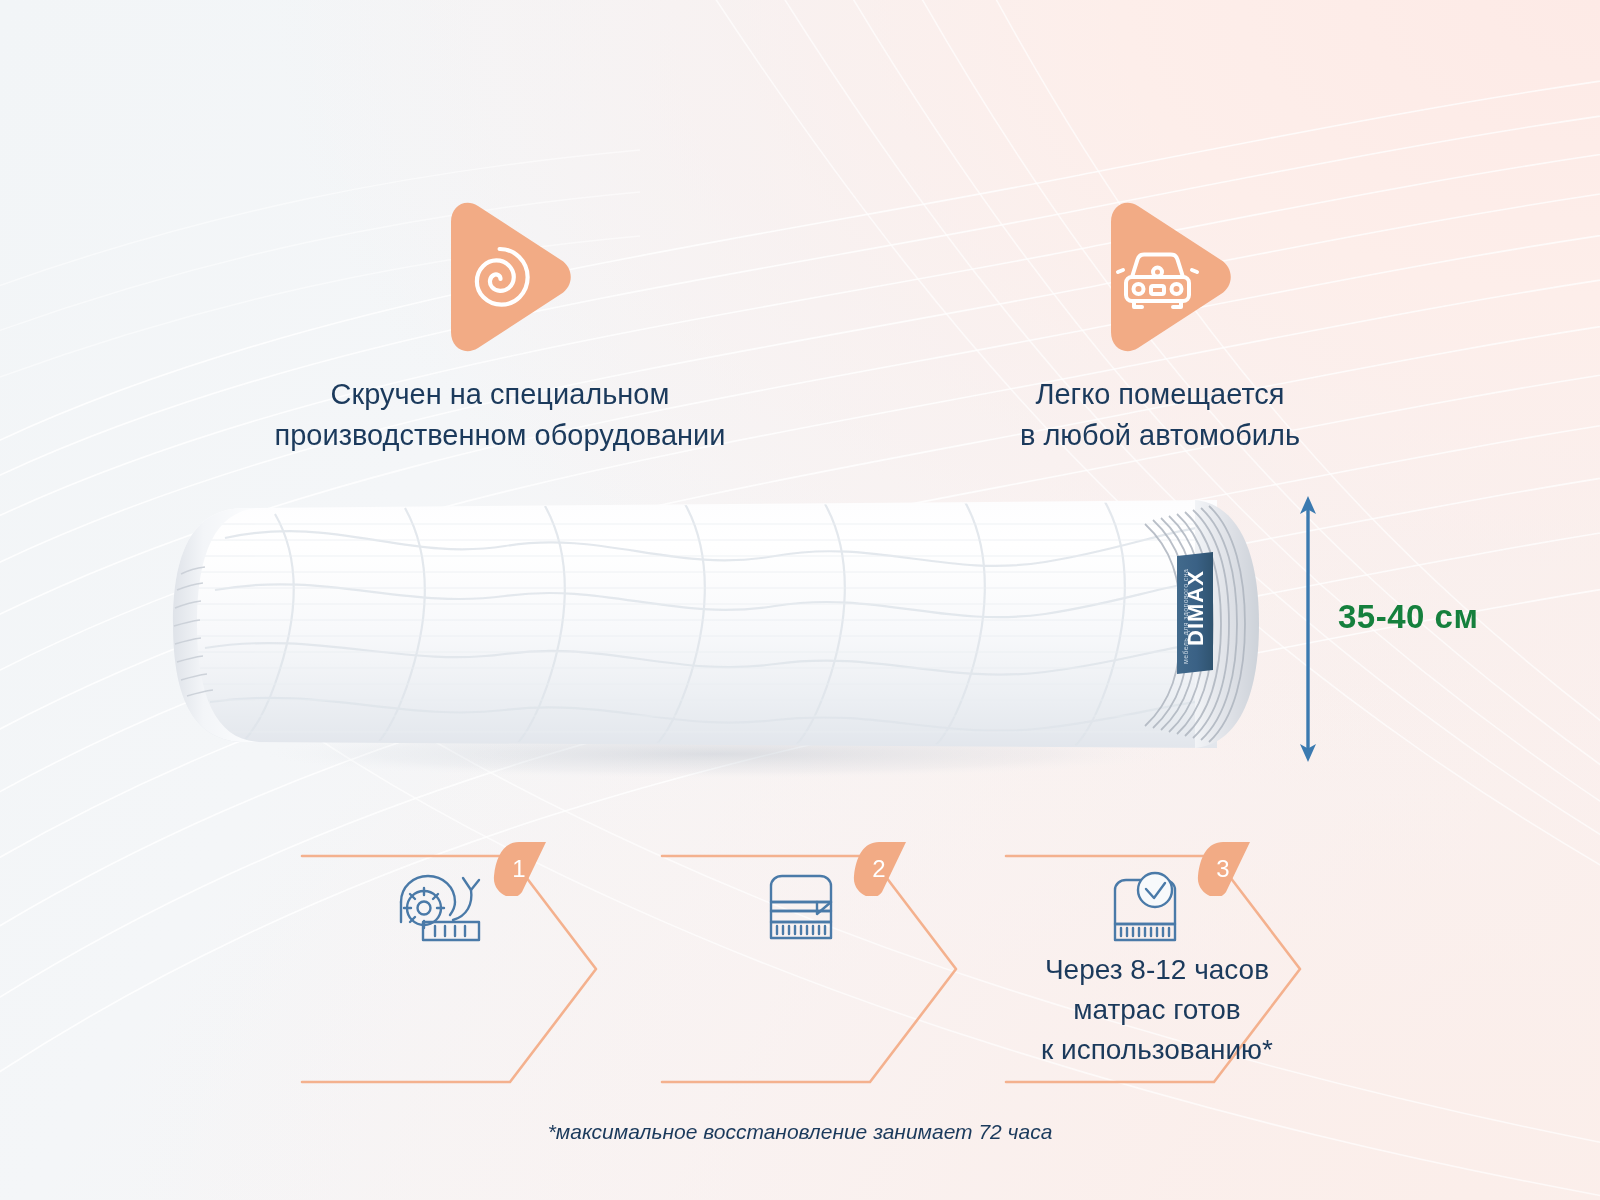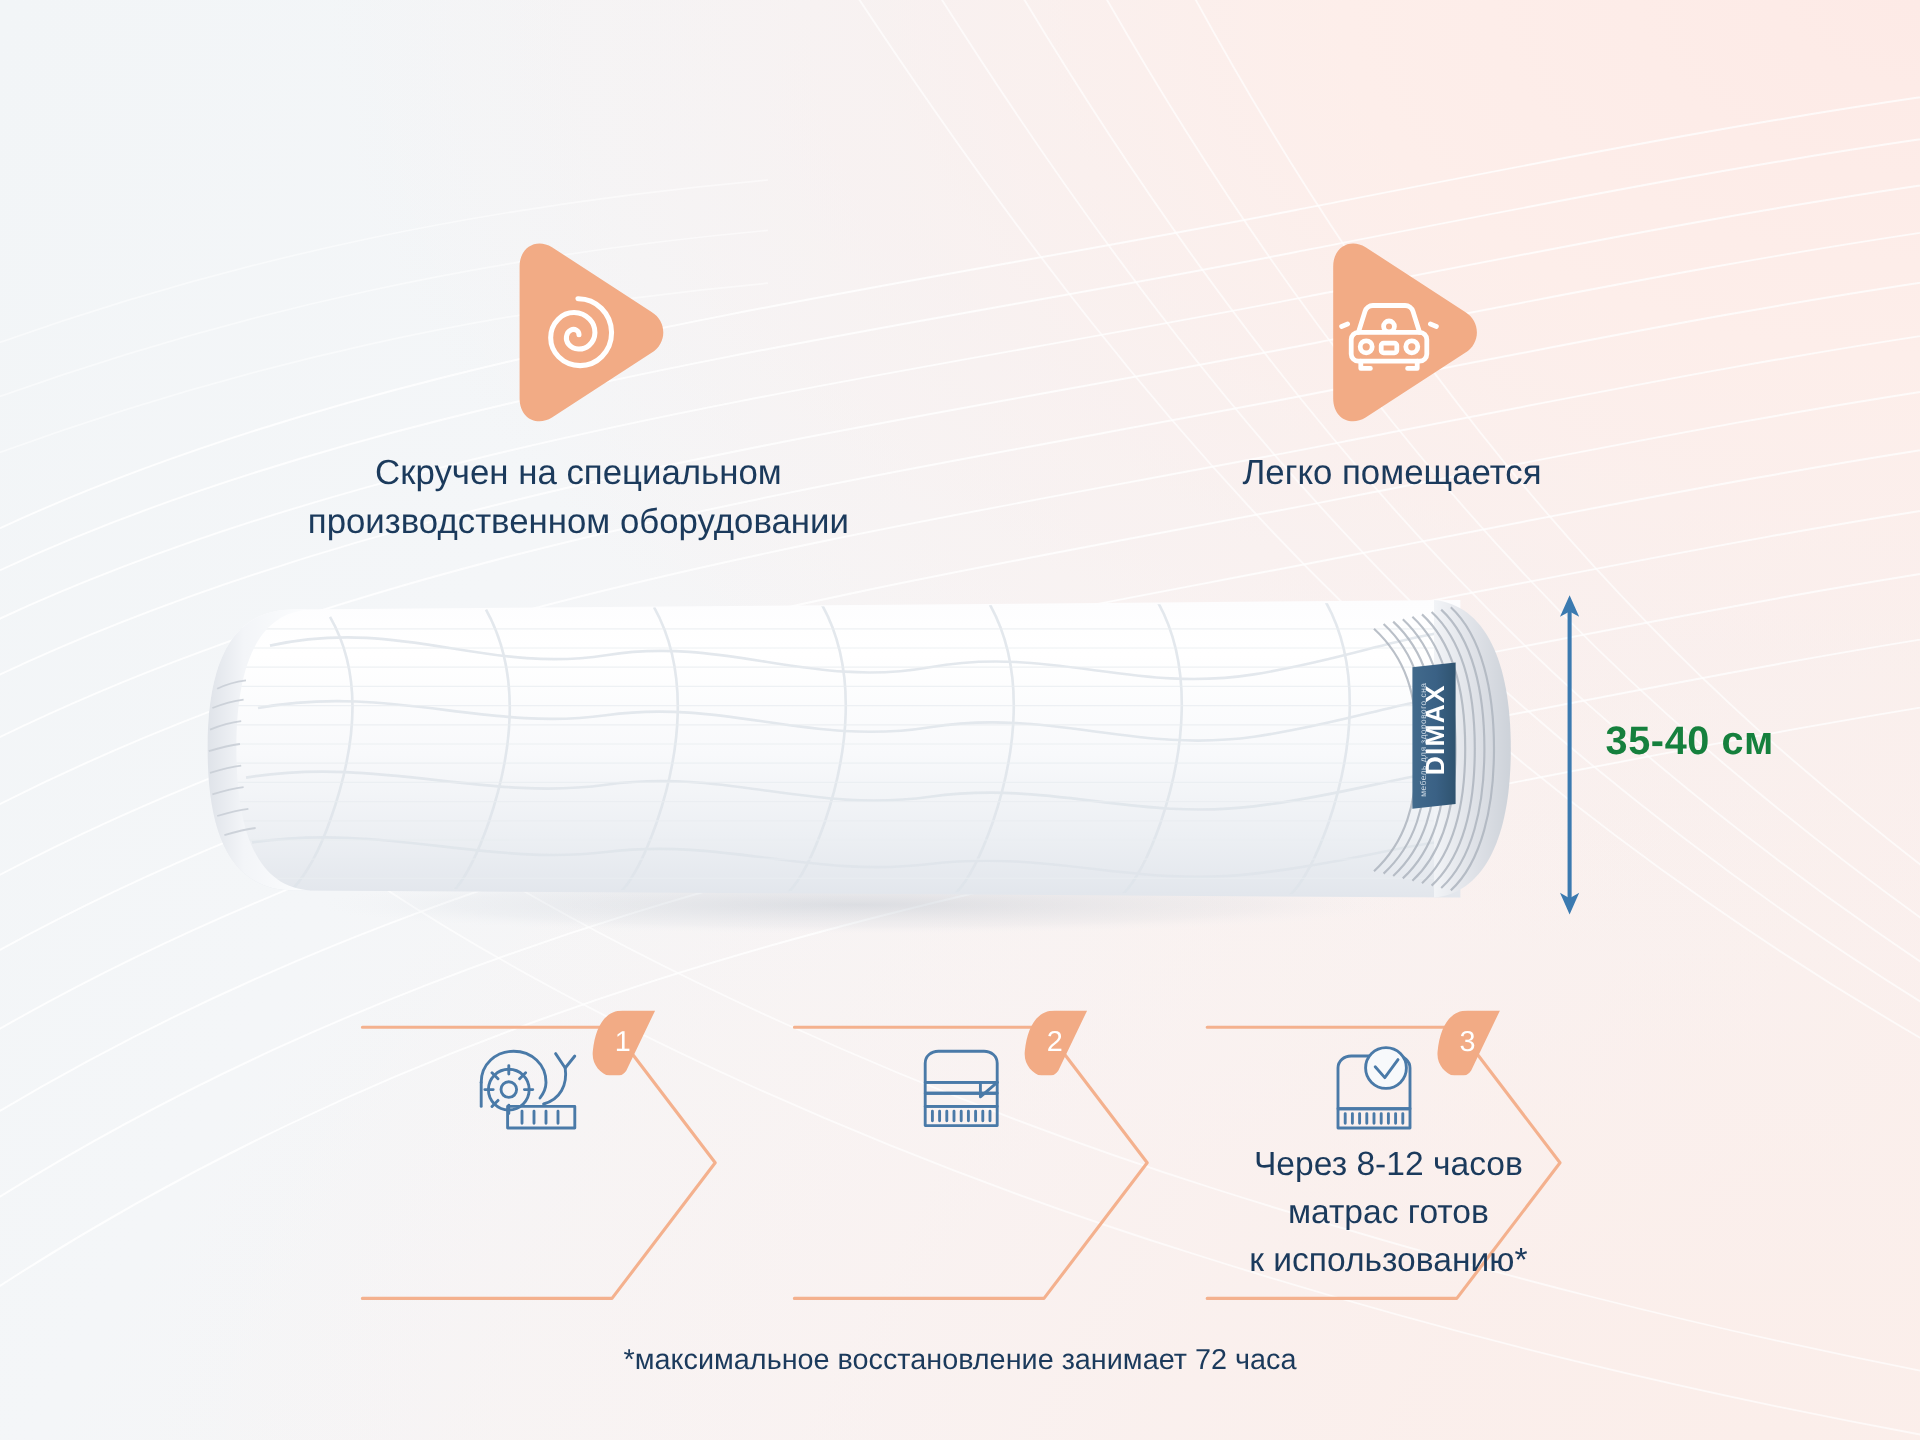--- a/index.html
+++ b/index.html
@@ -23,21 +23,21 @@
 
   
   .title{
     position:absolute;left:0;right:0;top:68px;text-align:center;
     font-size:47px;font-weight:bold;letter-spacing:.2px;color:#3b6f9e;
   }
 
   
   .features{position:absolute;top:196px;left:0;width:1600px;height:260px;}
   .feature{position:absolute;text-align:center;}
-  .feature.f1{left:127px;width:710px;}
+  .feature.f1{left:145px;width:710px;}
   .feature.f2{left:860px;width:600px;}
   .tri-wrap{height:162px;display:flex;align-items:center;justify-content:center;}
   .tri{position:relative;width:150px;height:158px;}
   .tri svg{display:block;}
   .feature-text{
     margin-top:16px;font-size:29px;line-height:1.42;color:#1b3a5c;font-weight:400;
   }
 
   
   .roll-area{position:absolute;left:155px;top:478px;width:1140px;height:320px;}
@@ -69,21 +69,21 @@
   .step-icon svg{display:inline-block;}
   .step-text{
     position:absolute;top:112px;left:-12px;width:316px;text-align:center;
     font-size:28px;line-height:1.43;color:#1b3a5c;
   }
   .step.s3 .step-text{left:-8px;width:330px;}
 
   
   .footnote{
     position:absolute;left:0;right:0;top:1120px;text-align:center;
-    font-size:24px;color:#1b3a5c;
+    font-size:21px;color:#1b3a5c;font-style:italic;
   }
 </style>
 </head>
 <body>
 
 <div class="stage">
 
   <div class="bg-base"></div>
   <div class="bg-waves">
     <svg viewBox="0 0 1600 1200" xmlns="http://www.w3.org/2000/svg">
@@ -163,20 +163,21 @@
               <path d="M15 51 L15 57 M23 57 L15 57"></path>
               <path d="M62 51 L62 57 M54 57 L62 57"></path>
               <path d="M4 20 L-1 22 M73 20 L78 22"></path>
               <circle cx="38.5" cy="22" r="4.5"></circle>
             </g>
           </svg>
         </div>
       </div>
       <div class="feature-text">
         <div>Легко помещается</div>
+        <div>в любой автомобиль</div>
       </div>
     </div>
   </div>
 
   <div class="roll-area">
     <svg width="1140" height="320" viewBox="0 0 1140 320" xmlns="http://www.w3.org/2000/svg">
       <defs>
         <linearGradient id="rollBody" x1="0" y1="0" x2="0" y2="1">
           <stop offset="0%" stop-color="#fdfdfe"></stop>
           <stop offset="18%" stop-color="#ffffff"></stop>

